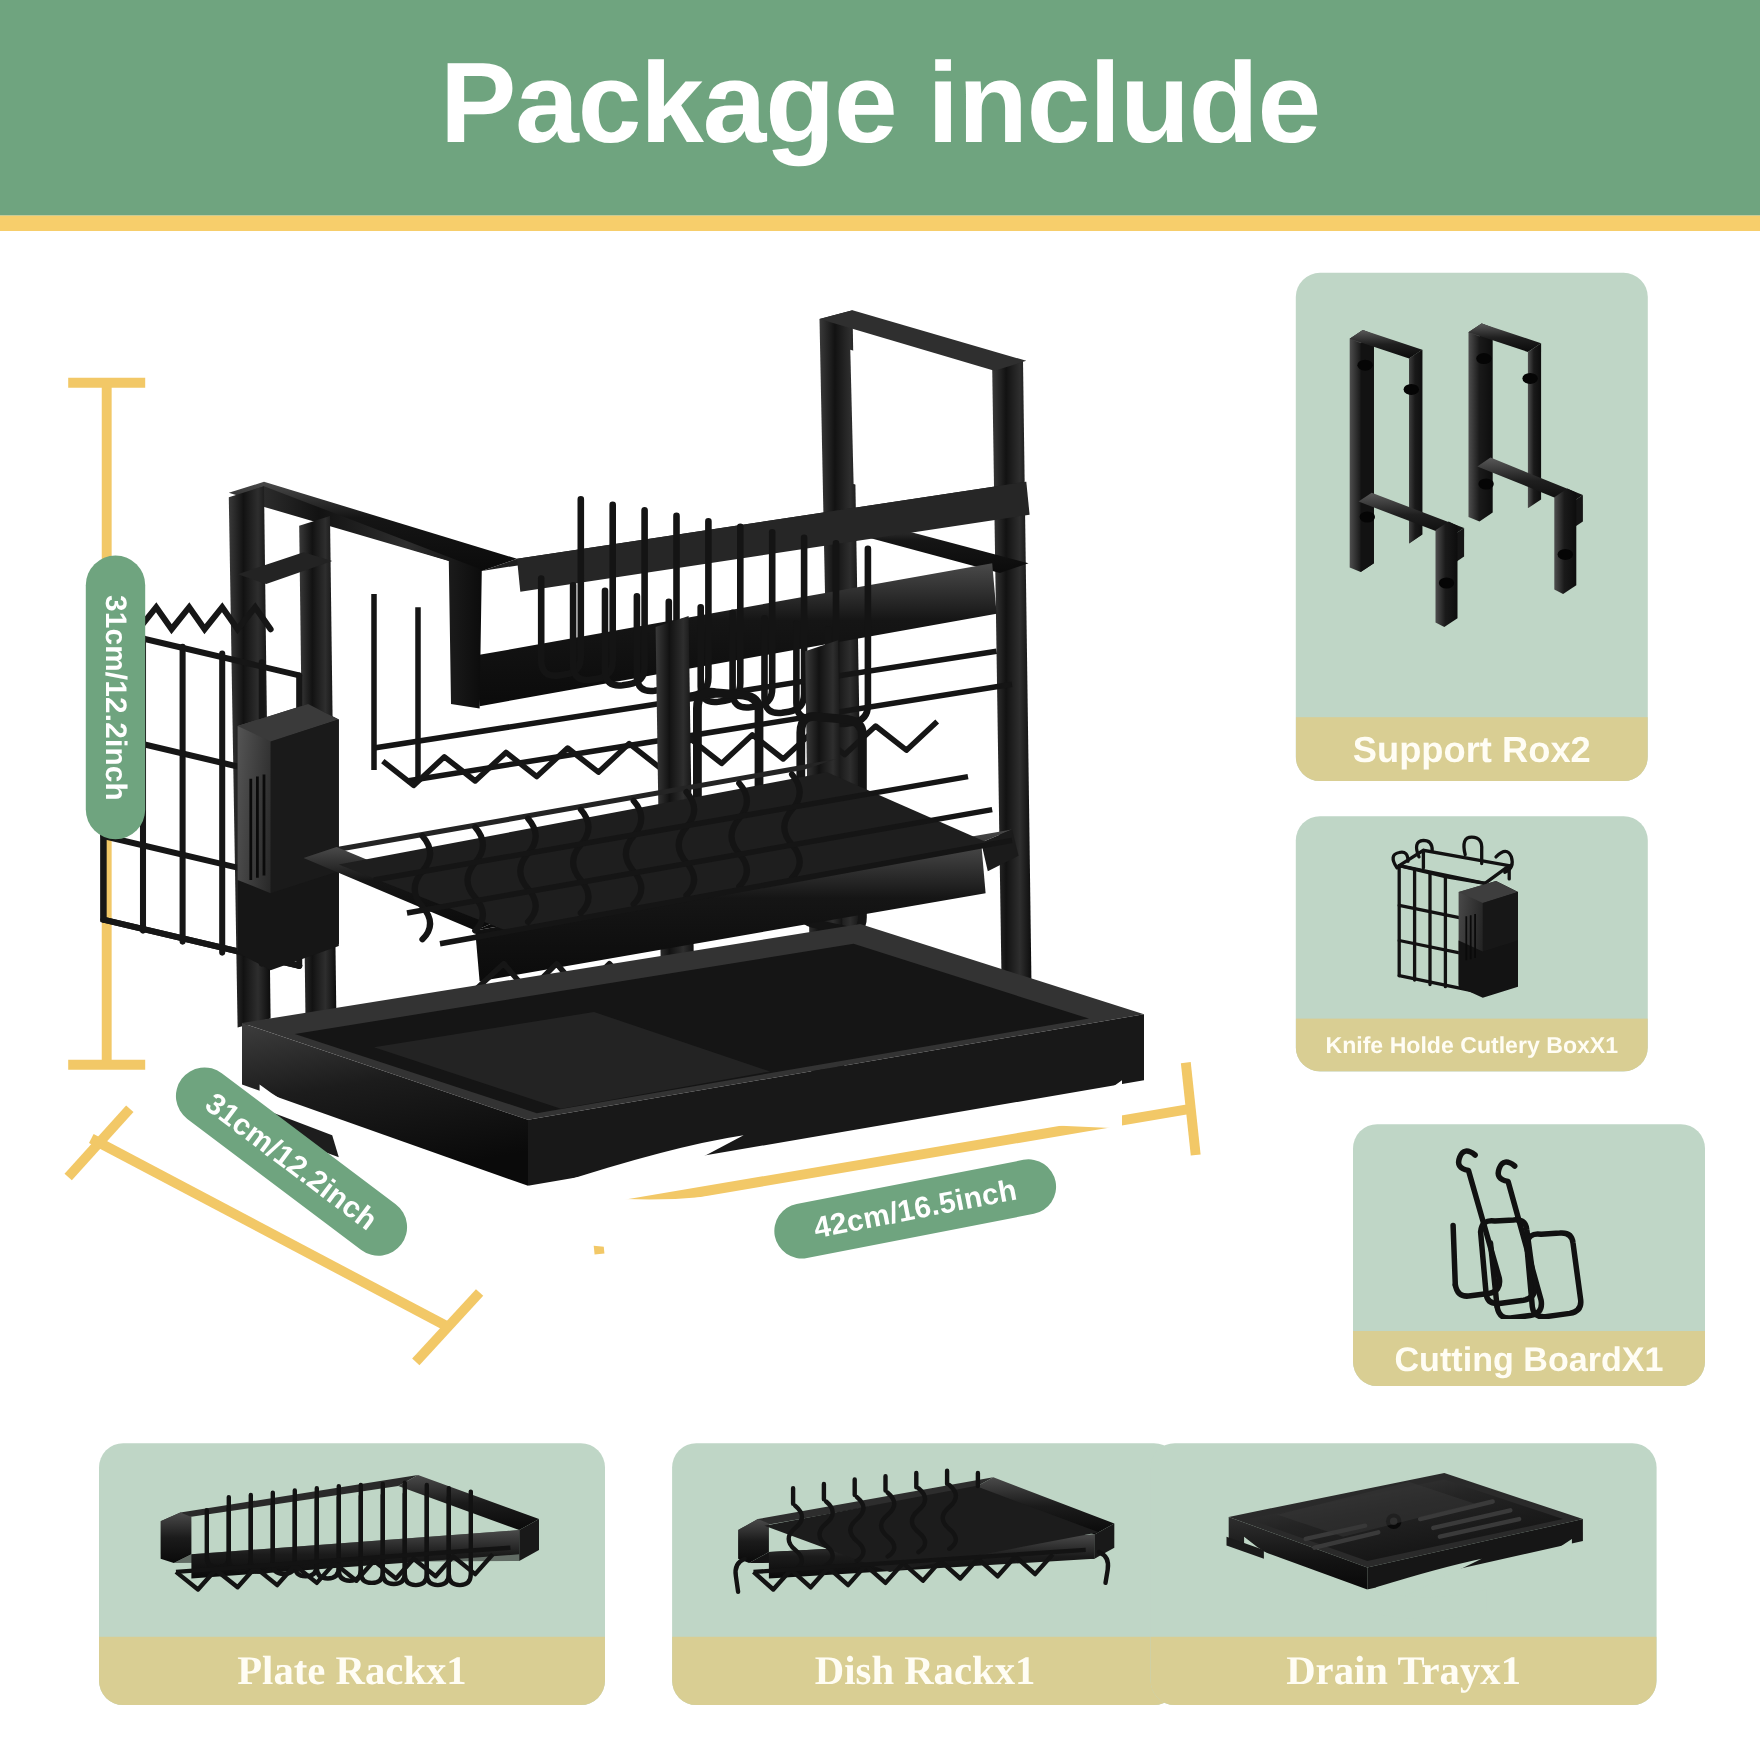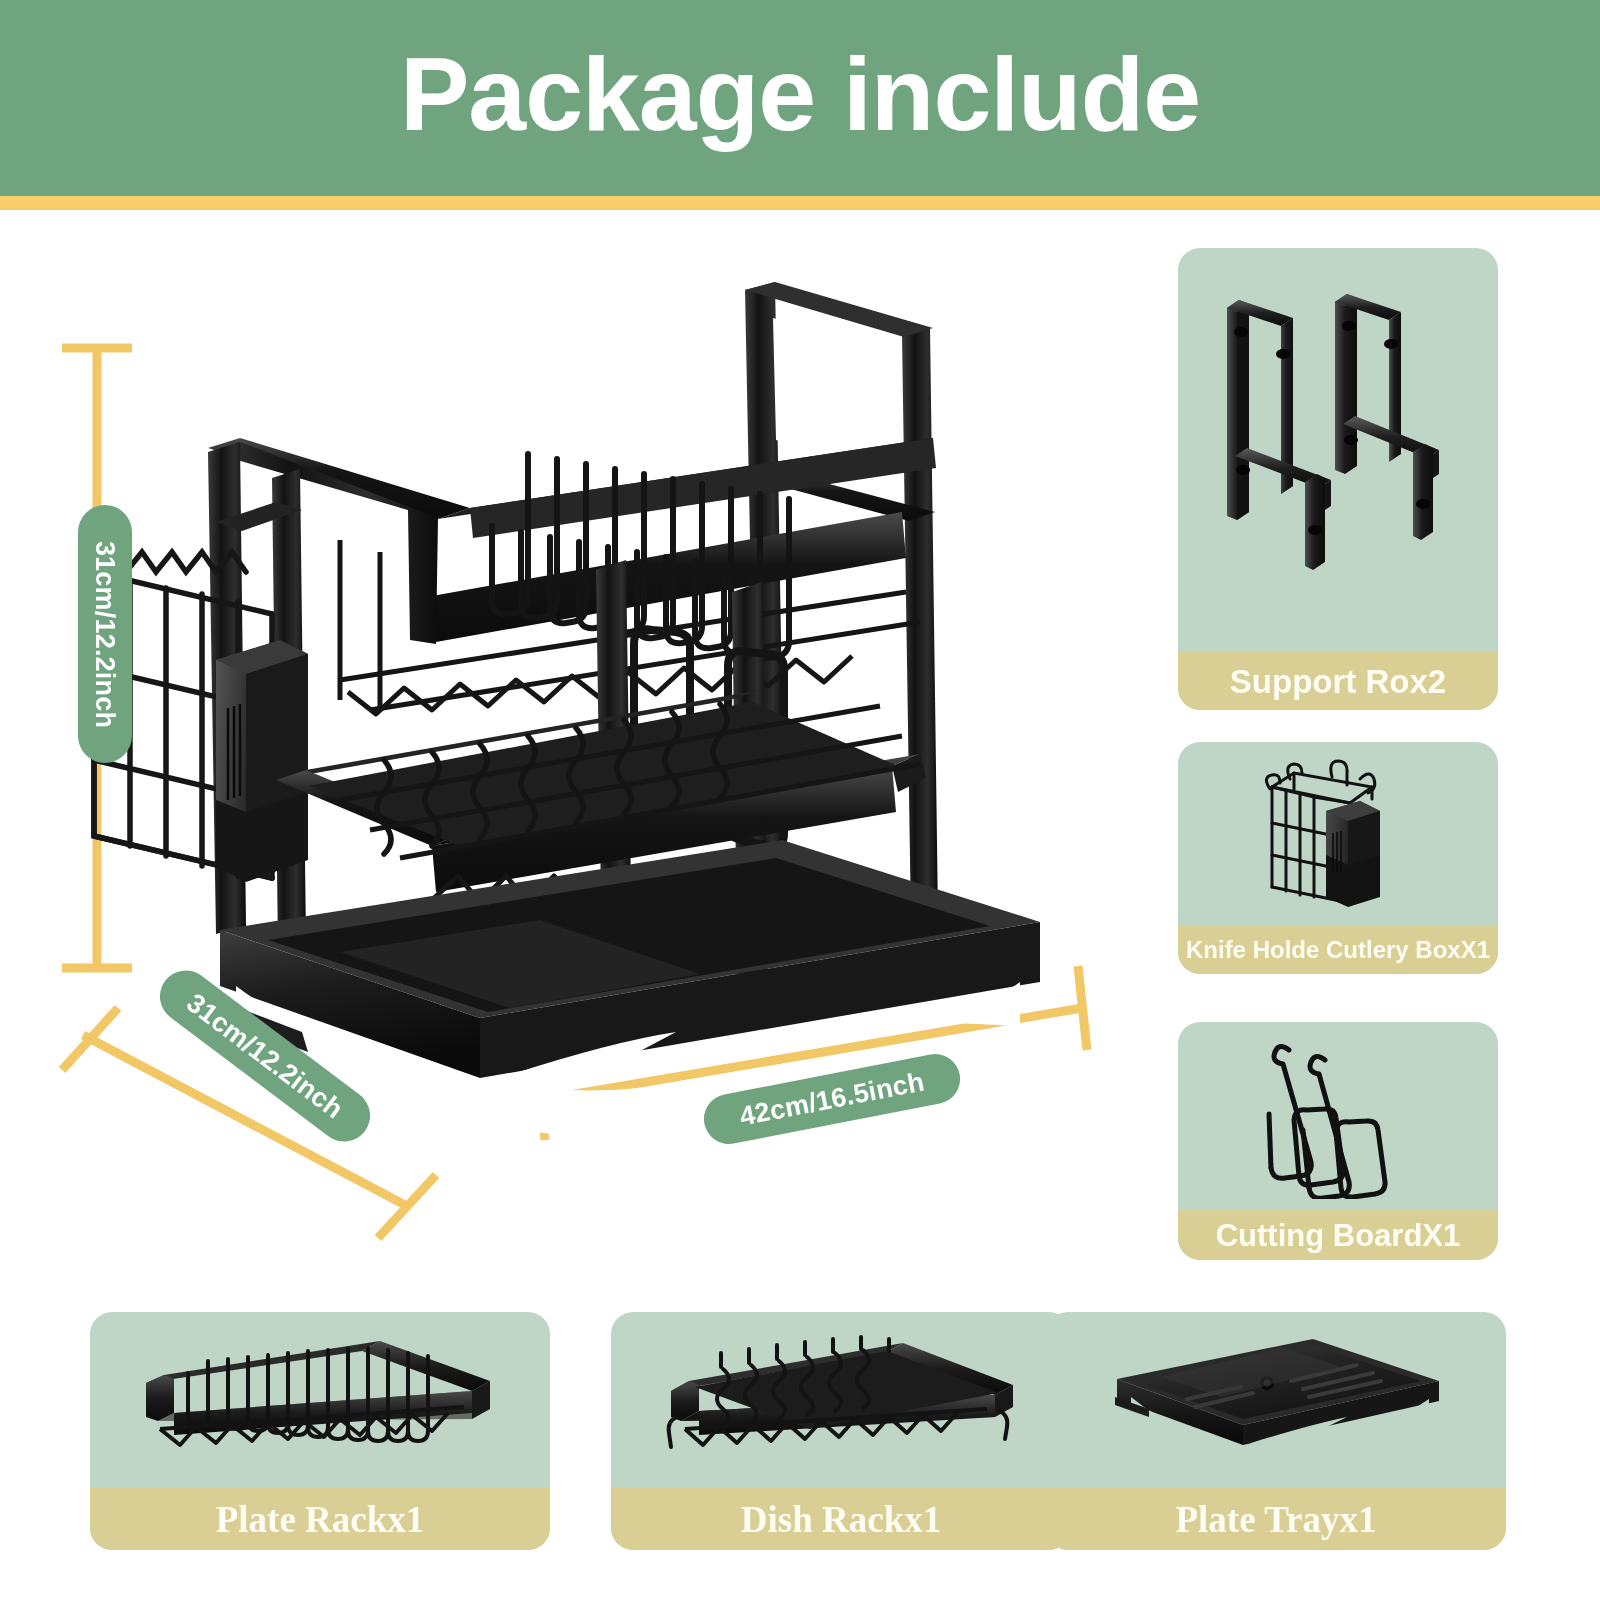--- a/index.html
+++ b/index.html
@@ -95,23 +95,23 @@
     color: #fffdf4;
     display: flex; align-items: center; justify-content: center;
     font-weight: 600;
     line-height: 1;
   }
 
   .card-support   { left: 1178px; top: 248px;  width: 320px; height: 462px; }
   .card-support   .card-label { height: 58px; font-size: 33px; }
 
   .card-knife     { left: 1178px; top: 742px;  width: 320px; height: 232px; }
-  .card-knife     .card-label { height: 48px; font-size: 24px; }
-
-  .card-cutting   { left: 1178px; top: 1022px; width: 320px; height: 238px; justify-content: flex-end; }
+  .card-knife     .card-label { height: 48px; font-size: 21px; }
+
+  .card-cutting   { left: 1230px; top: 1022px; width: 320px; height: 238px; justify-content: flex-end; }
   .card-cutting   .card-label { height: 50px; font-size: 31px; }
 
   
   .card-bottom { height: 238px; top: 1312px; width: 460px; }
   .card-bottom .card-label { height: 62px; font-size: 37px; font-family: Liberation Serif, serif; }
   .card-plate { left: 90px; }
   .card-dish  { left: 578px; margin-left: 33px; }
   .card-drain { left: 1046px; }
 </style>
 </head>
@@ -567,16 +567,16 @@
           <path d="M200 56 L266 40"></path>
           <path d="M212 64 L282 48"></path>
           <path d="M218 72 L290 56"></path>
         </g>
 
         <path d="M24 72 L58 84 L58 92 L24 80 Z" fill="#1b1b1b"></path>
 
         <path d="M70 52 L190 22 L250 42 L130 72 Z" fill="#363636" opacity="0.5"></path>
       </svg>
     </div>
-    <div class="card-label">Plate Trayx1</div>
+    <div class="card-label">Drain Trayx1</div>
   </div>
 
 </div>
 
 </body></html>

